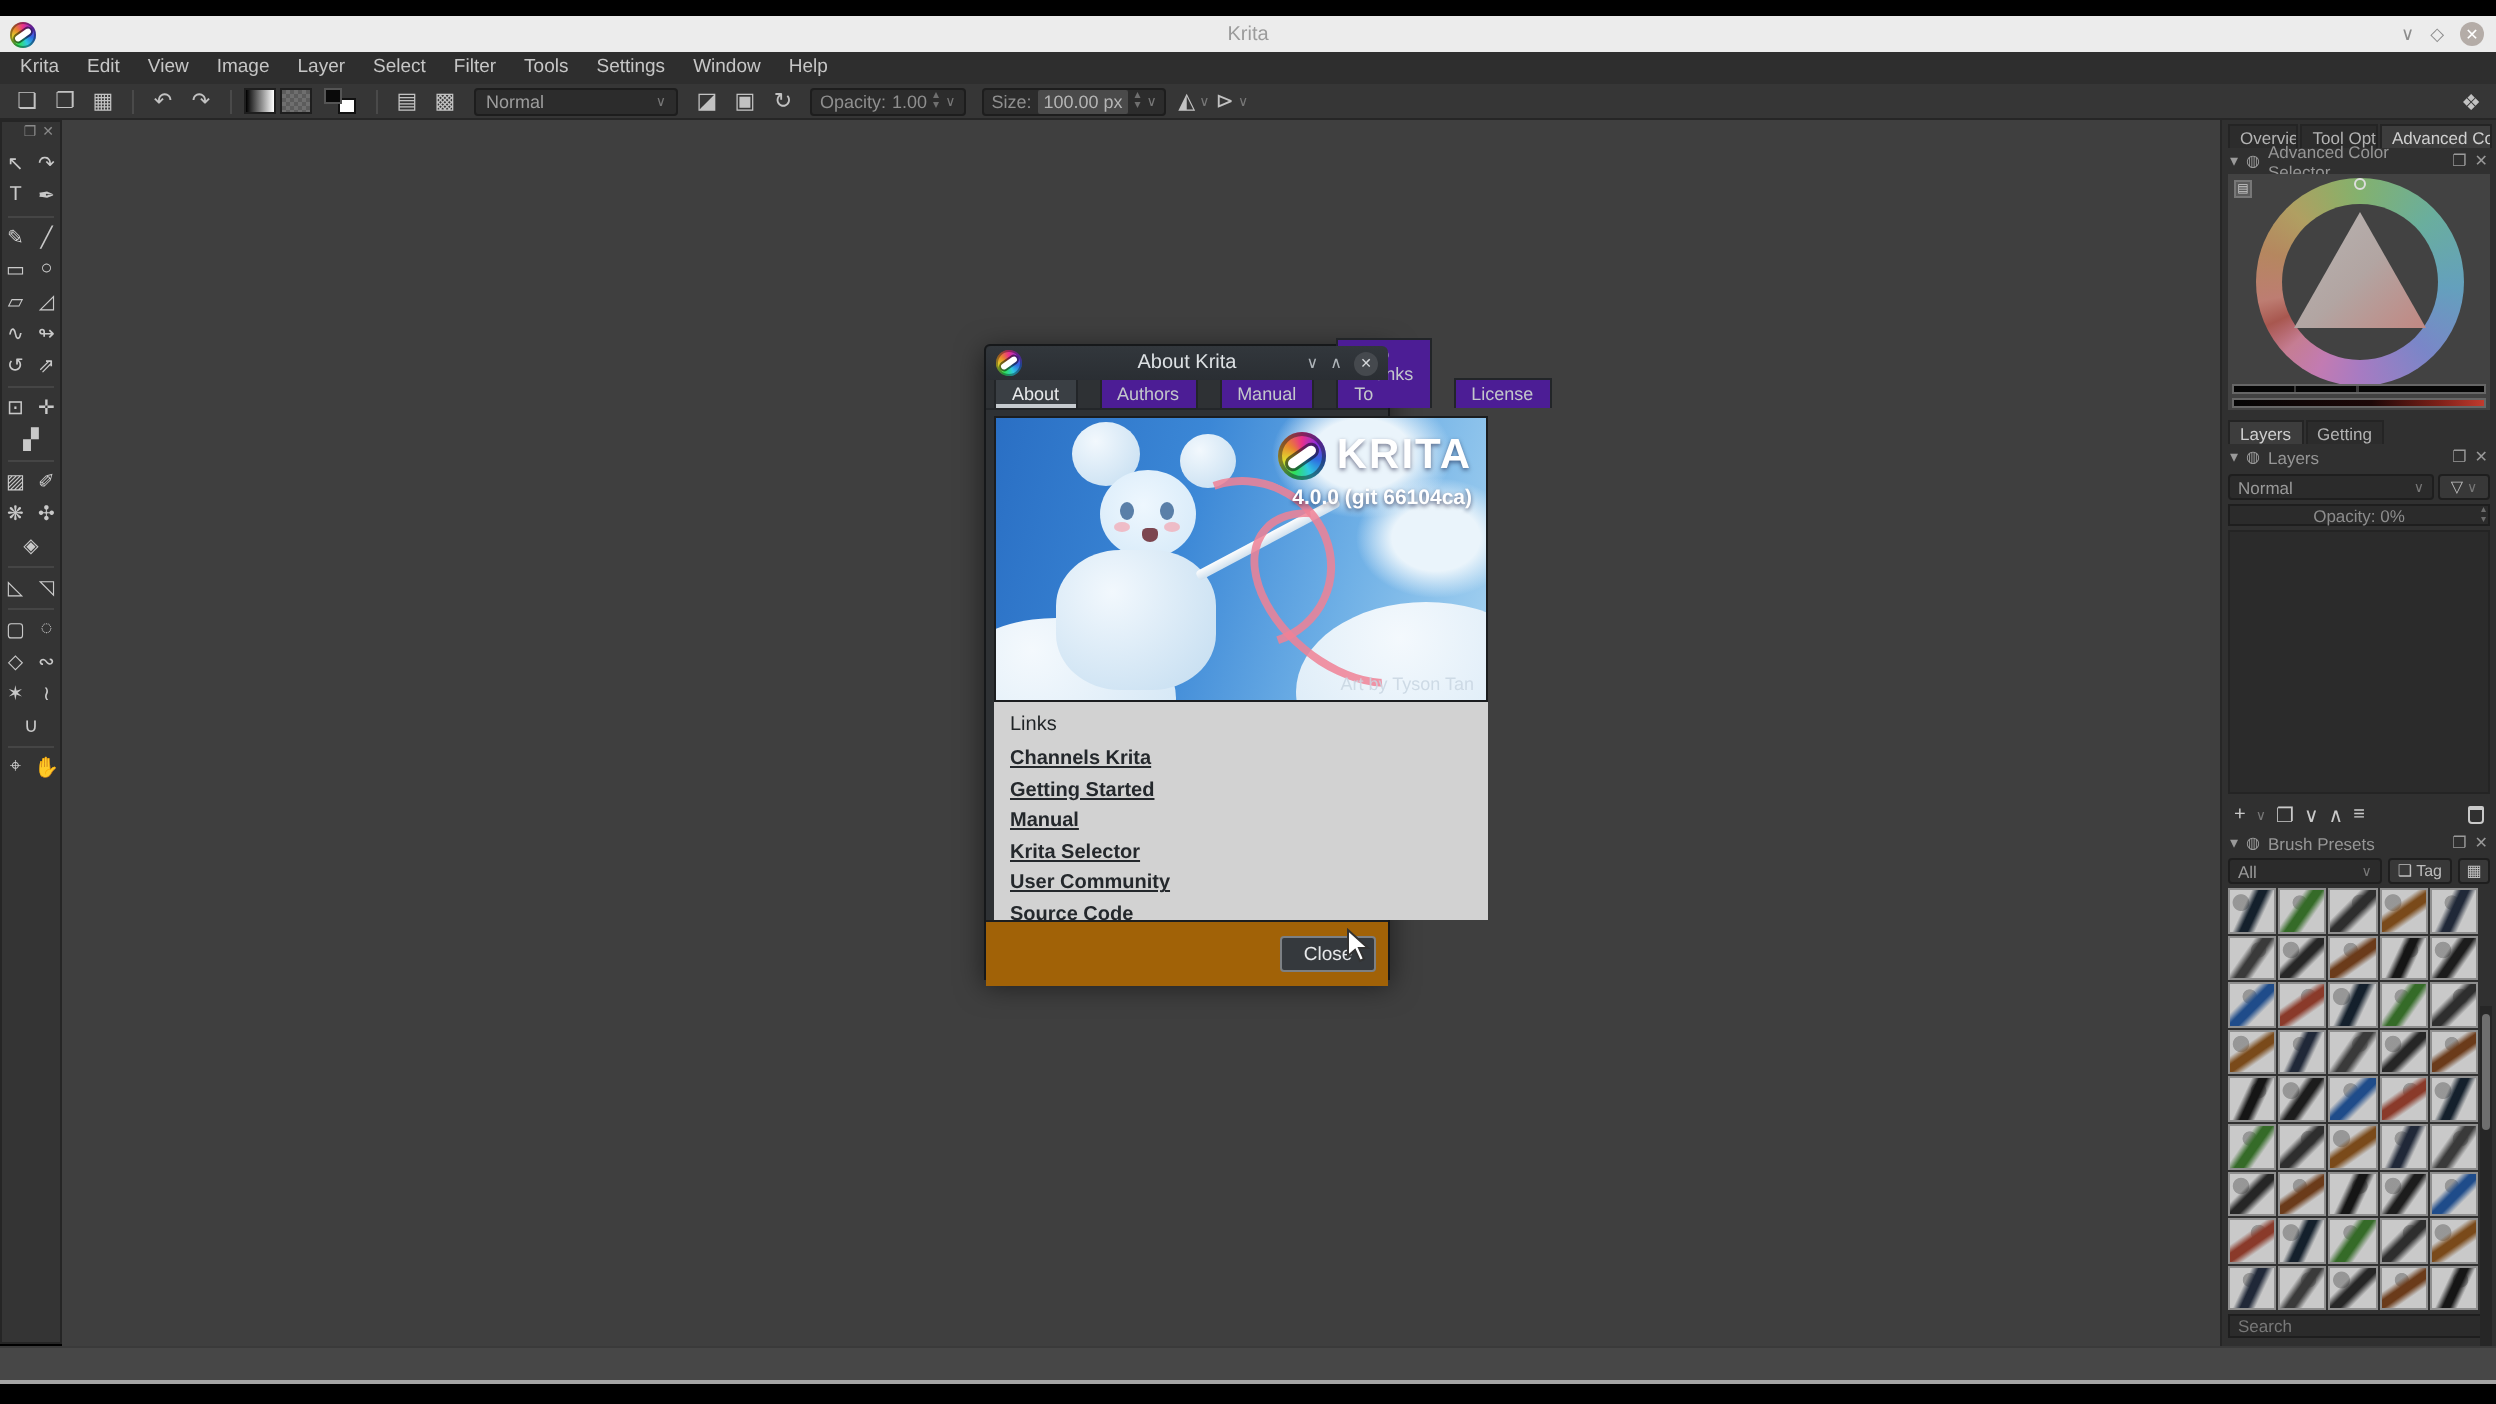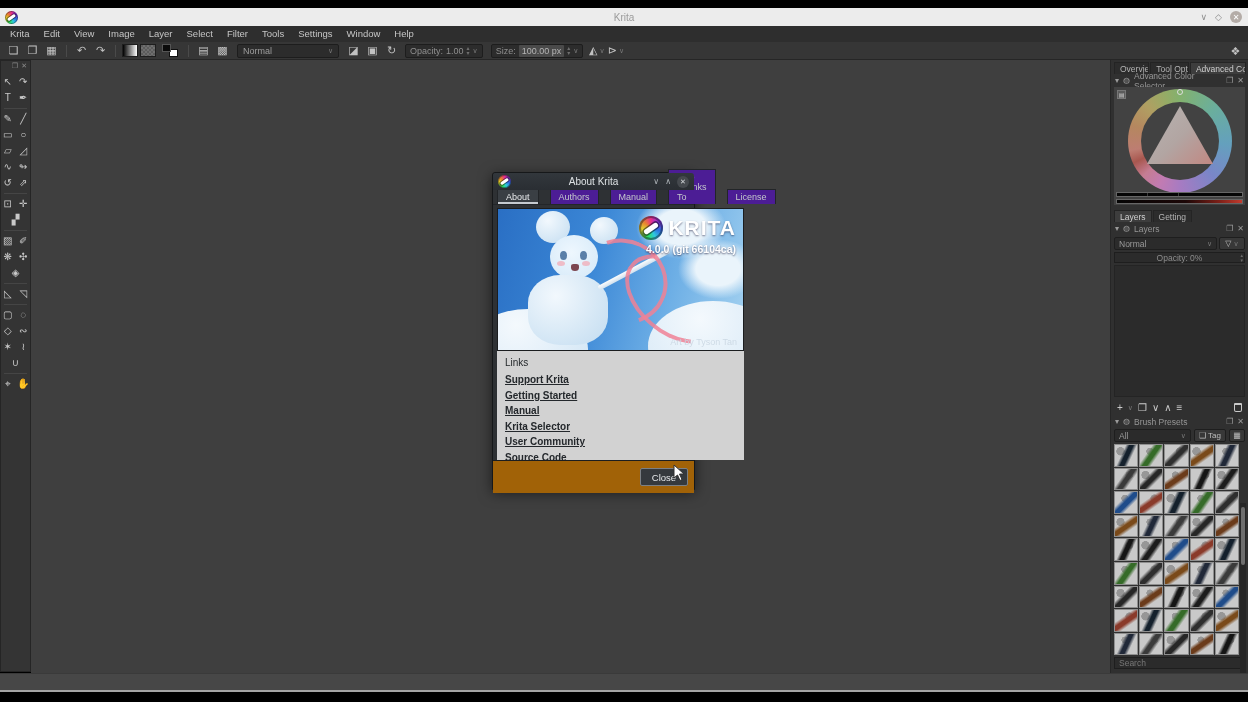--- a/index.html
+++ b/index.html
@@ -368,21 +368,21 @@
                 <div class="brand-logo"></div>
                 <div class="brand-name">KRITA</div>
               </div>
               <div class="brand-version">4.0.0 (git 66104ca)</div>
             </div>
             <div class="art-credit">Art by Tyson Tan</div>
           </div>
           <div class="links-area">
             <div class="links-heading">Links</div>
             <div id="dlg-links">
-                <a class="link-item">Support Krita</a>
+                <a class="link-item">Channels Krita</a>
                 <a class="link-item">Getting Started</a>
                 <a class="link-item">Manual</a>
                 <a class="link-item">Krita Selector</a>
                 <a class="link-item">User Community</a>
                 <a class="link-item">Source Code</a>
               </div>
           </div>
         </div>
         <div class="dlg-bottom">
           <div class="close-btn">Close</div>

